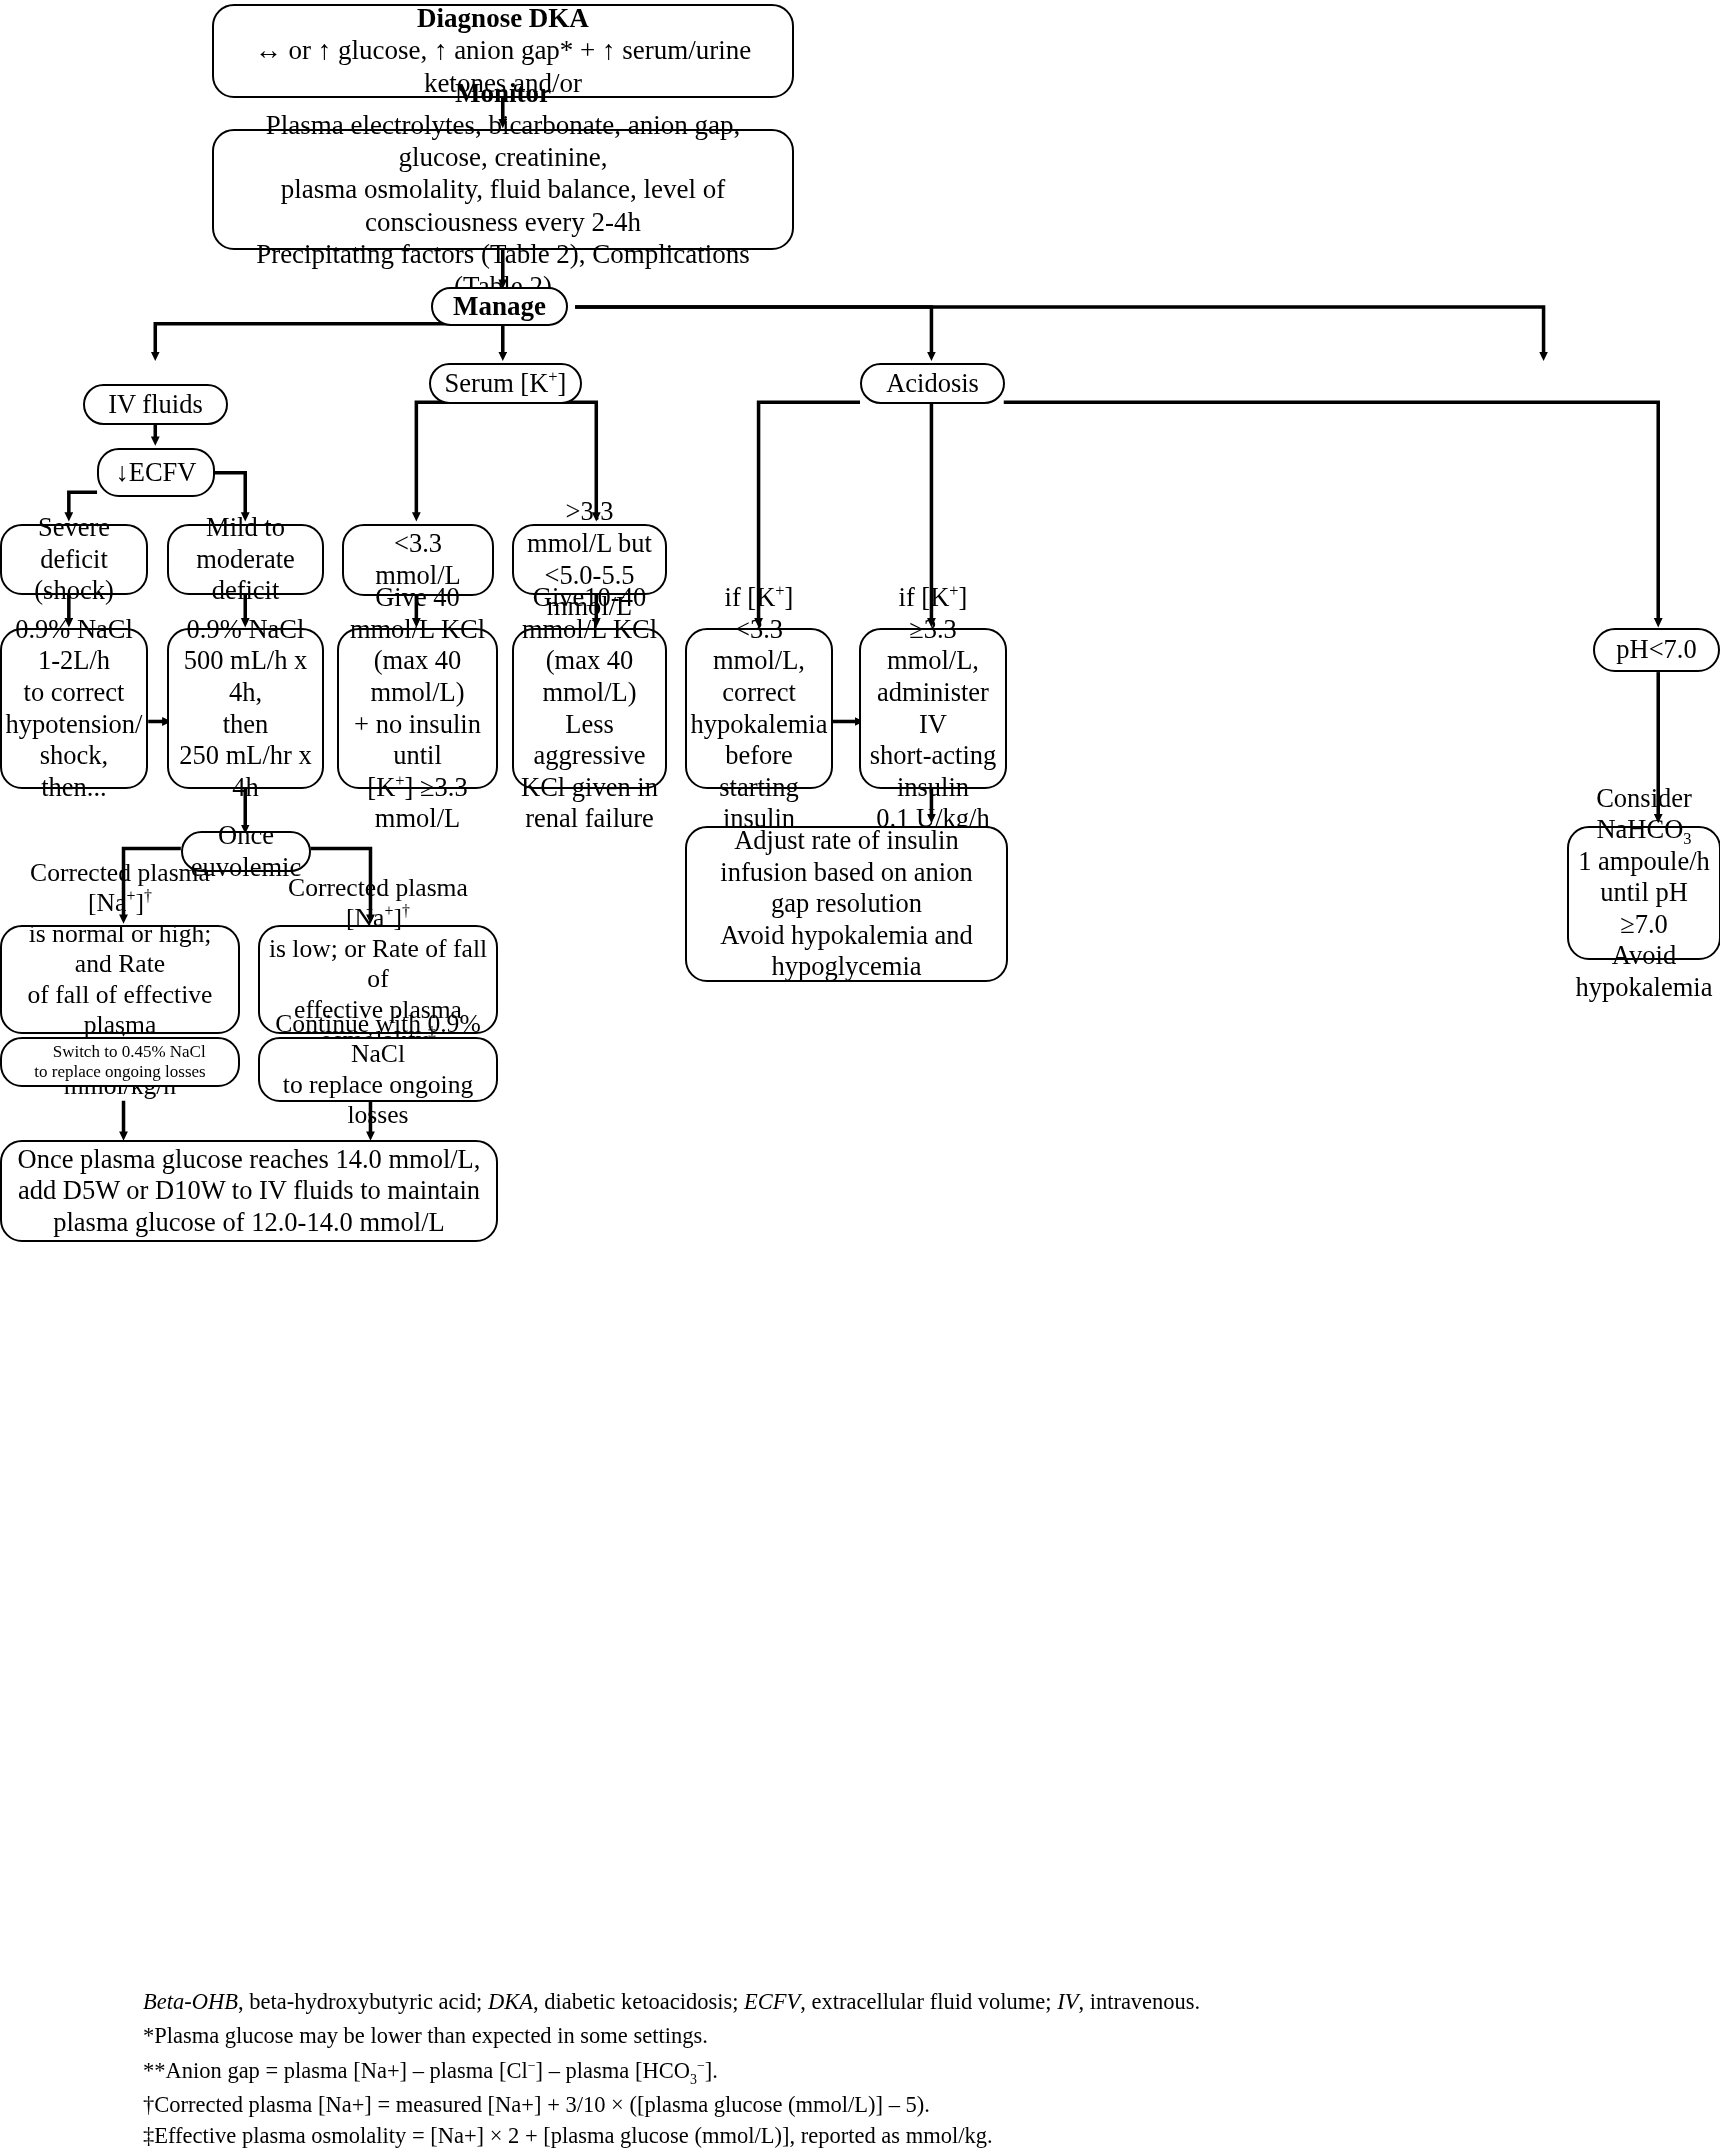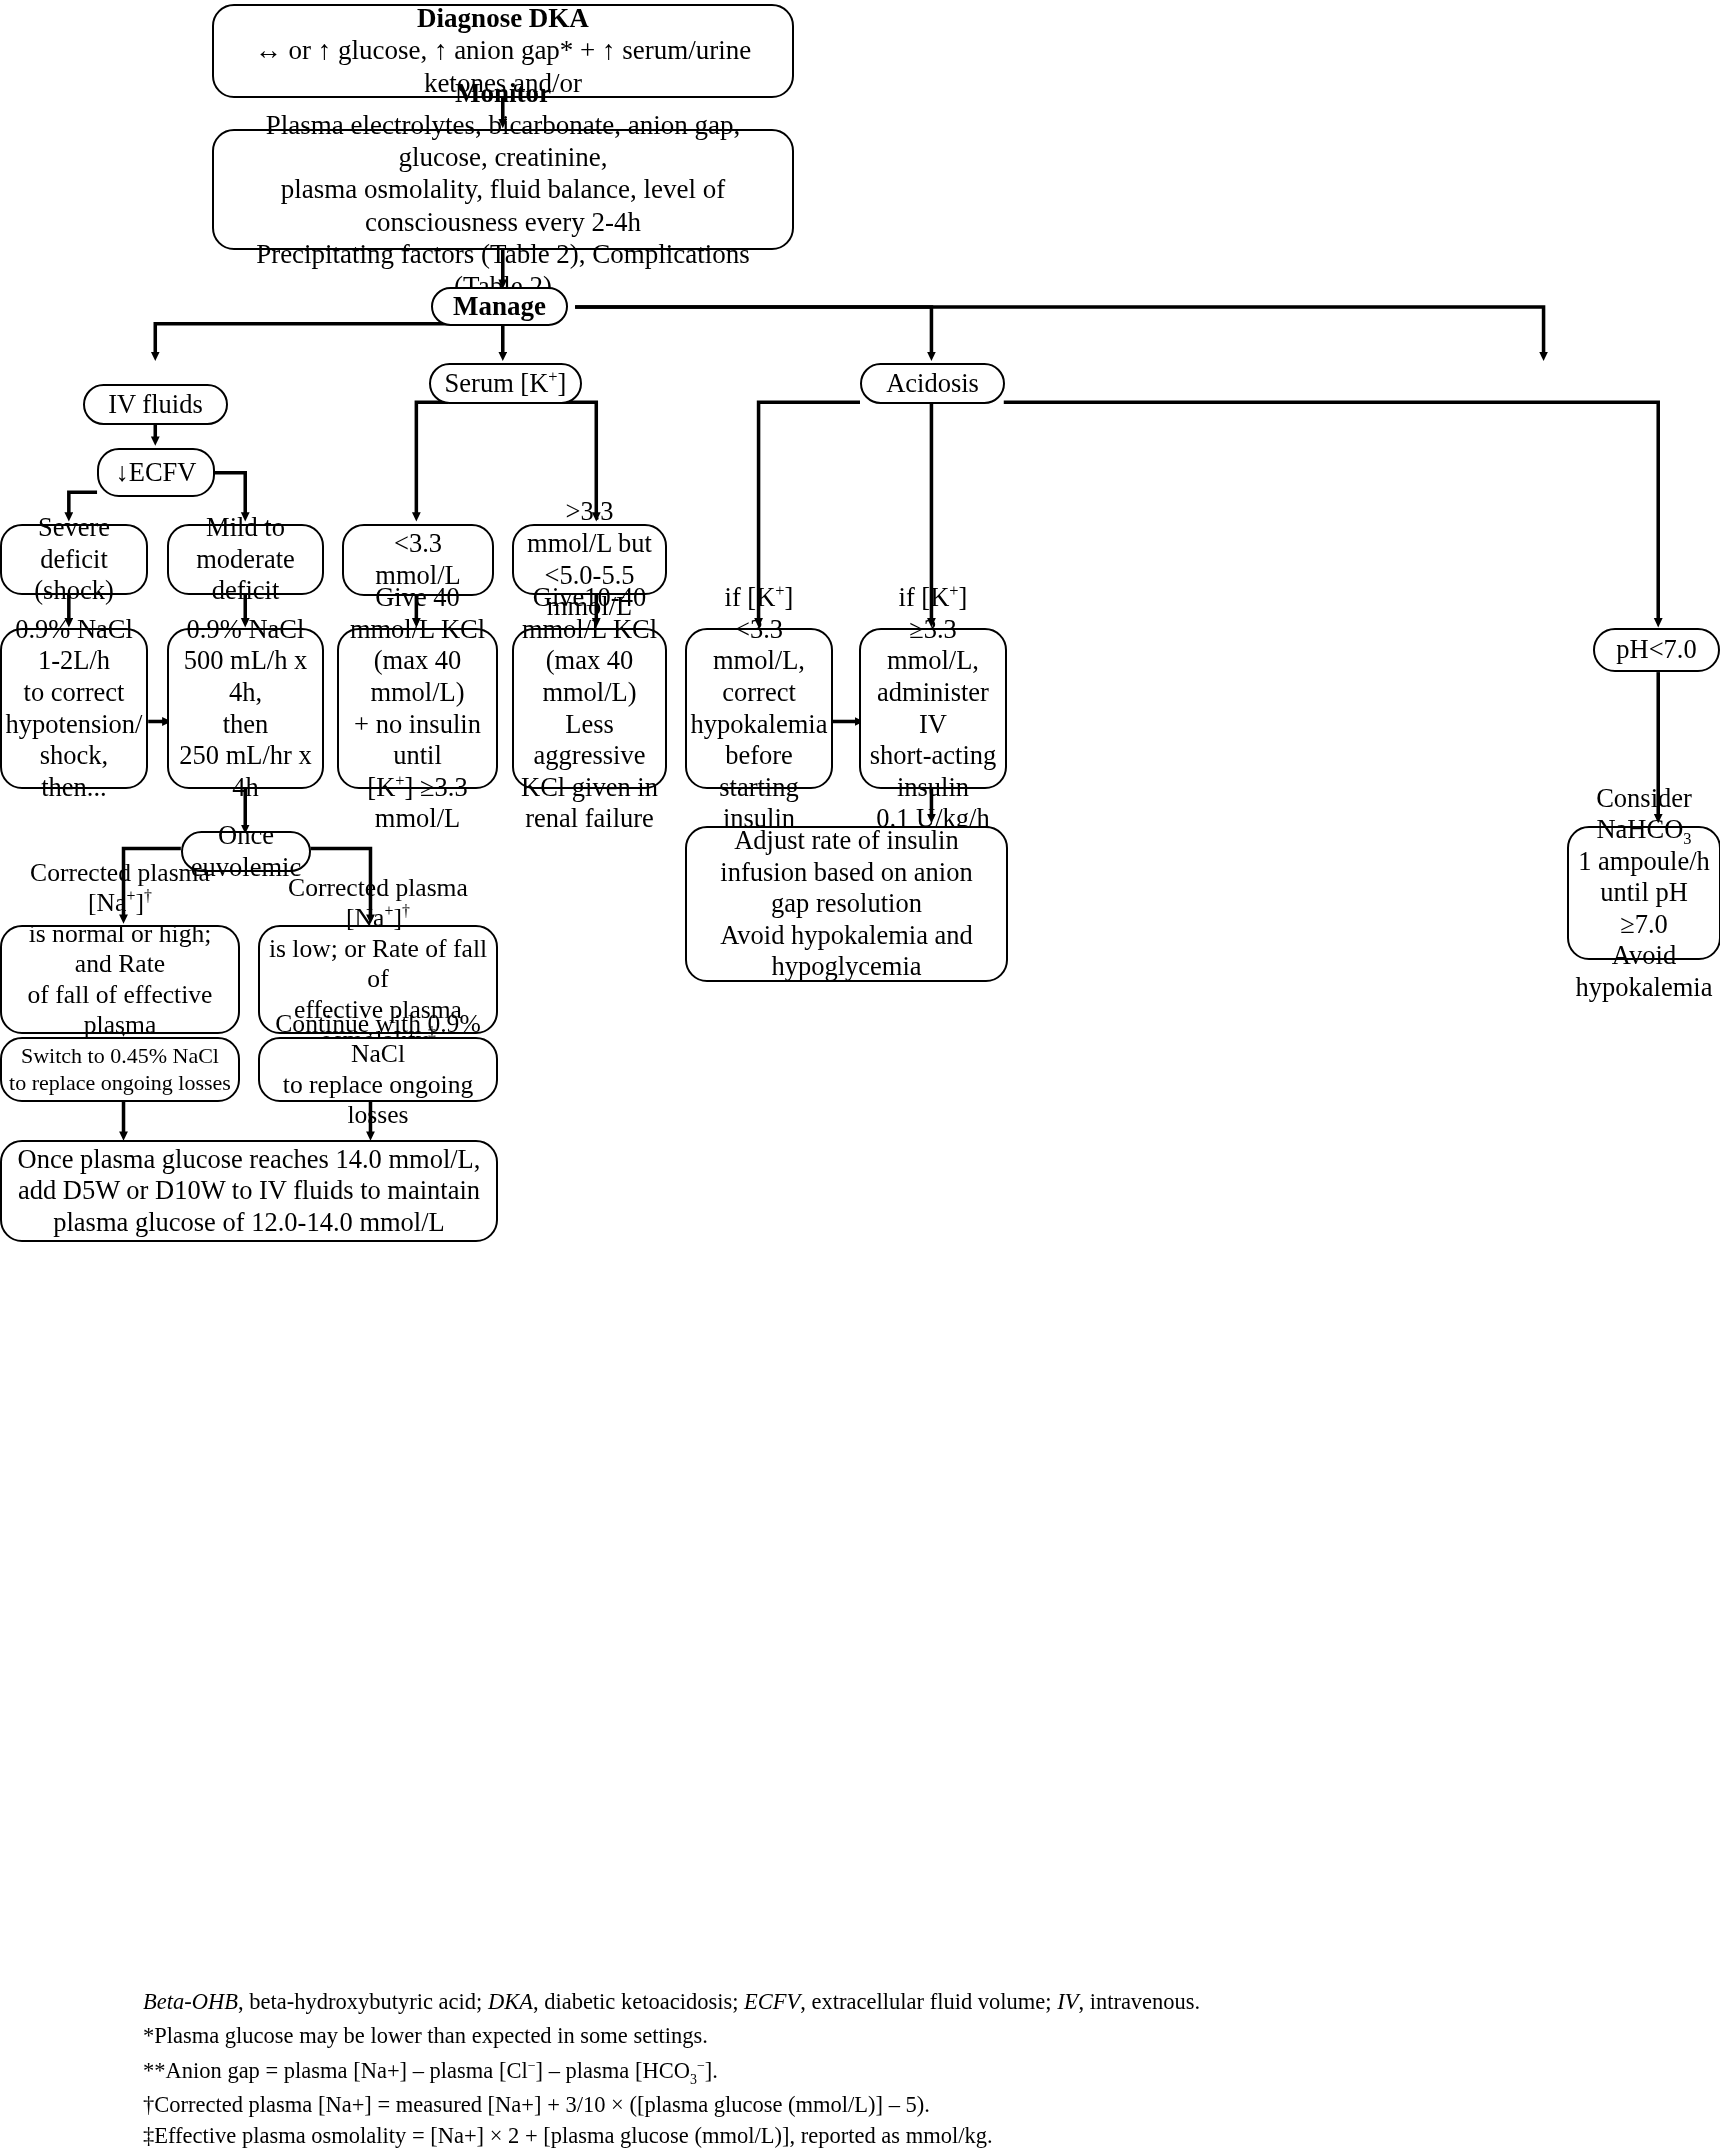--- a/index.html
+++ b/index.html
@@ -240,21 +240,21 @@
 
   <div class="node" style="left:258px;top:925px;width:240px;height:109px;font-size:25.6px;">
     <div>
       <span class="ln">Corrected plasma [Na<sup>+</sup>]<sup>†</sup></span>
       <span class="ln">is low; or Rate of fall of</span>
       <span class="ln">effective plasma osmolality<sup>‡</sup></span>
       <span class="ln">is ≥3 mmol/kg/h</span>
     </div>
   </div>
 
-  <div class="node" style="left:0px;top:1037px;width:240px;height:65px;font-size:22px;">
+  <div class="node" style="left:0px;top:1037px;width:240px;height:50px;font-size:17px;text-align:right;">
     <div>
       <span class="ln">Switch to 0.45% NaCl</span>
       <span class="ln">to replace ongoing losses</span>
     </div>
   </div>
 
   <div class="node" style="left:258px;top:1037px;width:240px;height:65px;font-size:25.6px;">
     <div>
       <span class="ln">Continue with 0.9% NaCl</span>
       <span class="ln">to replace ongoing losses</span>

